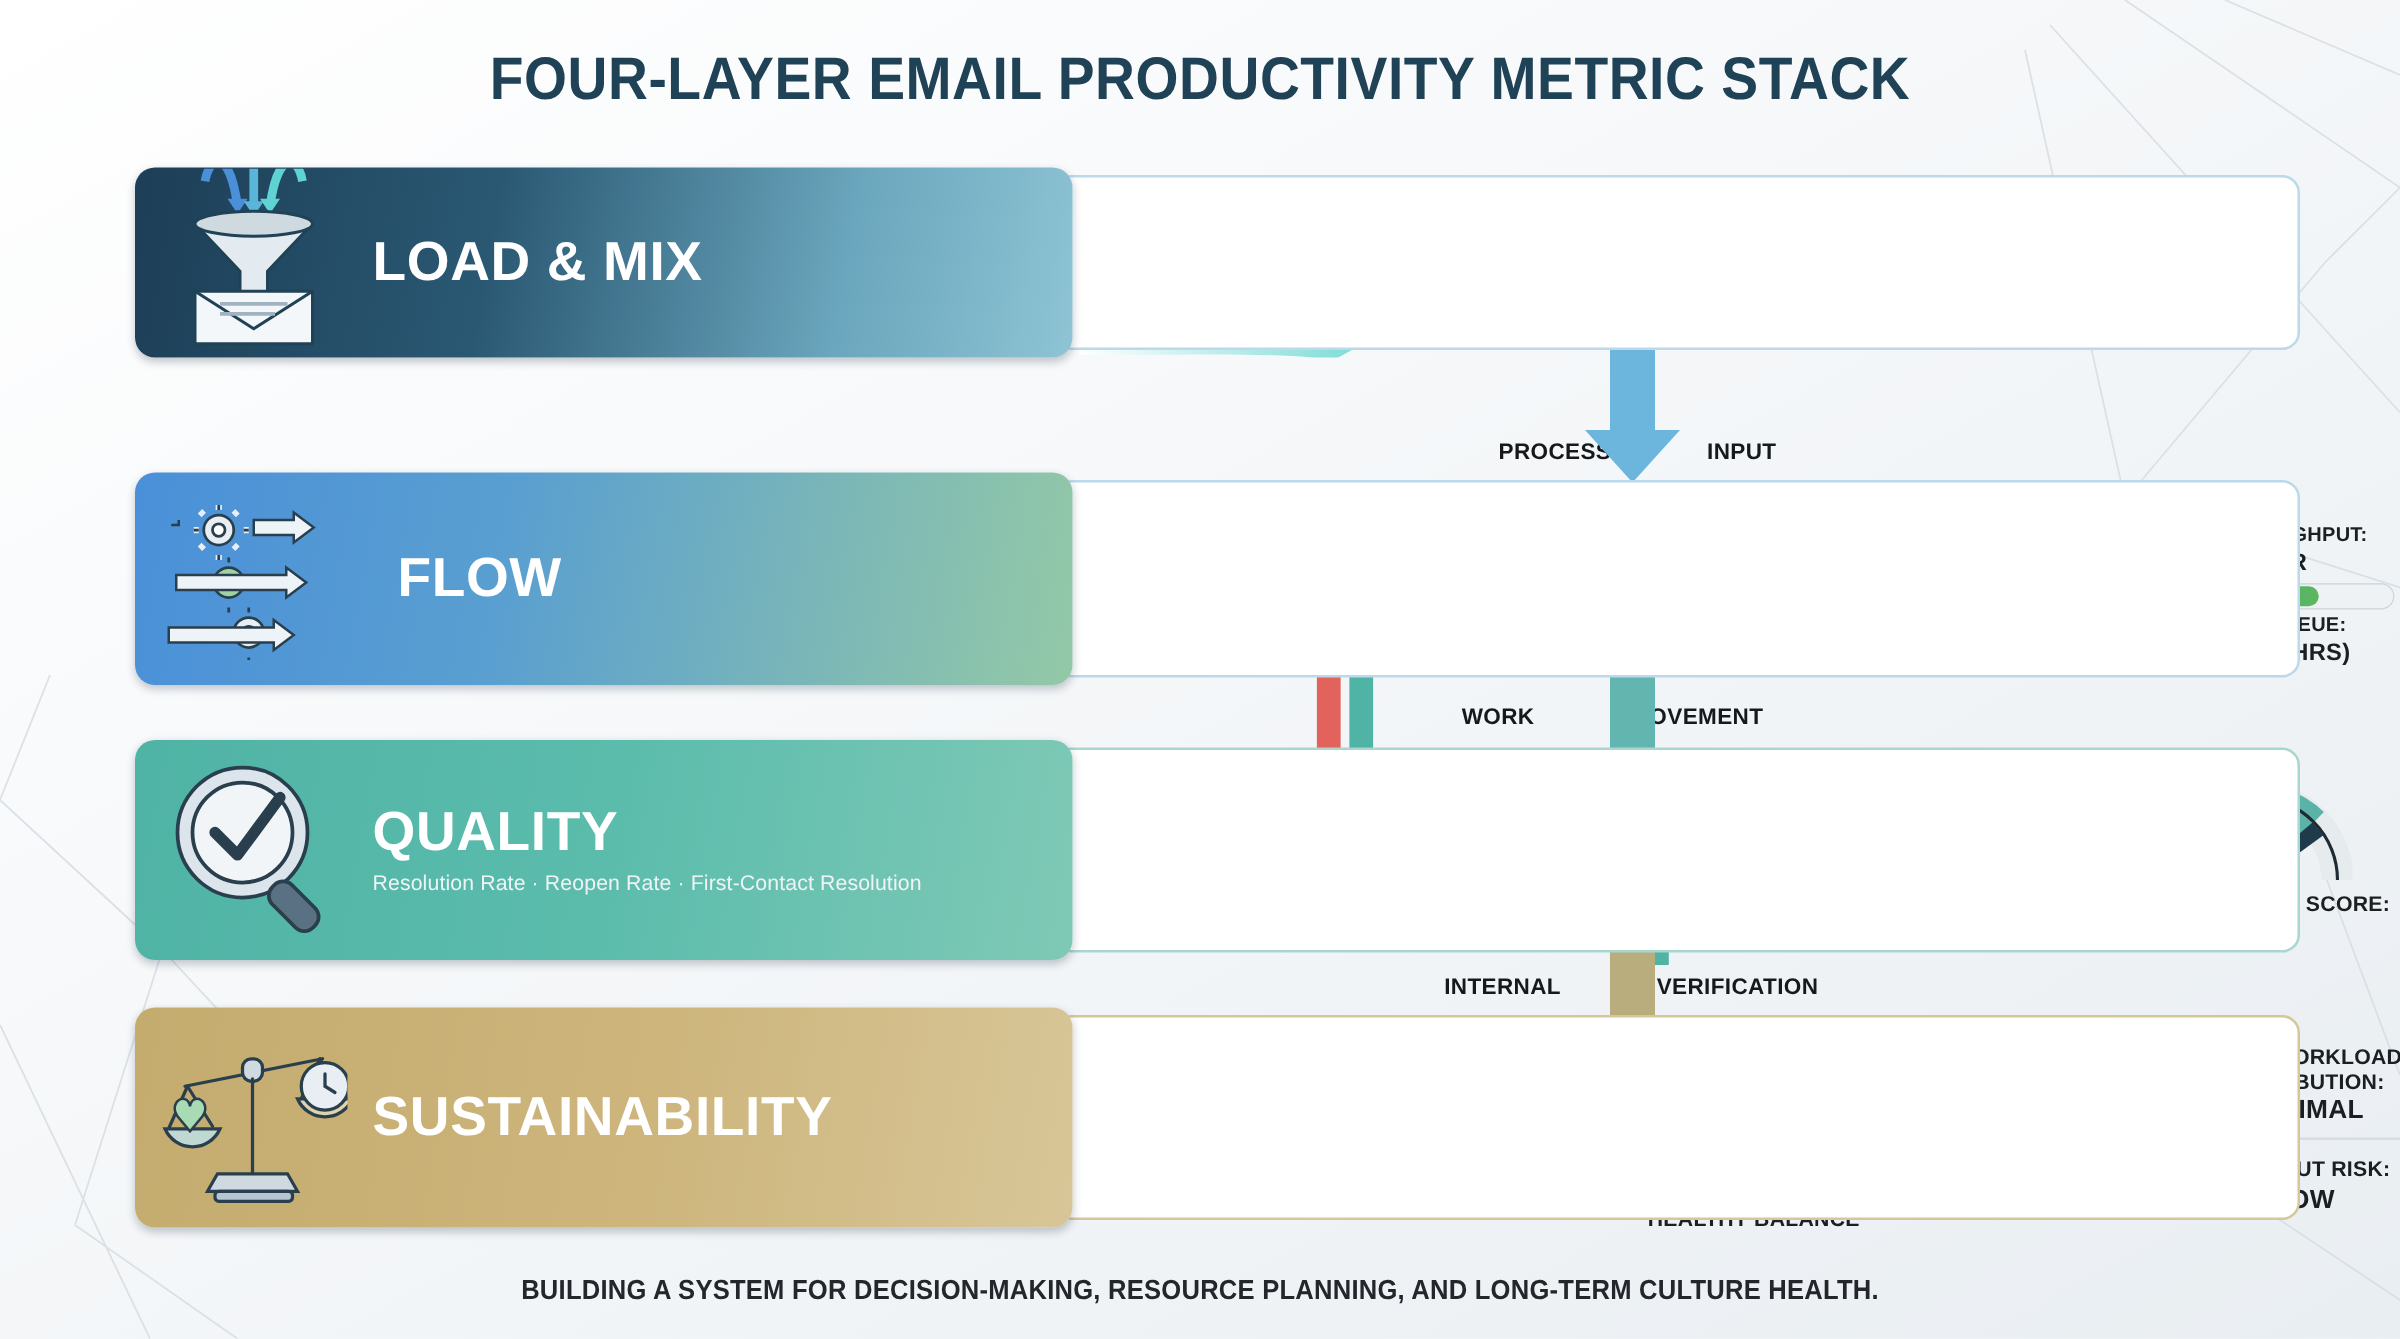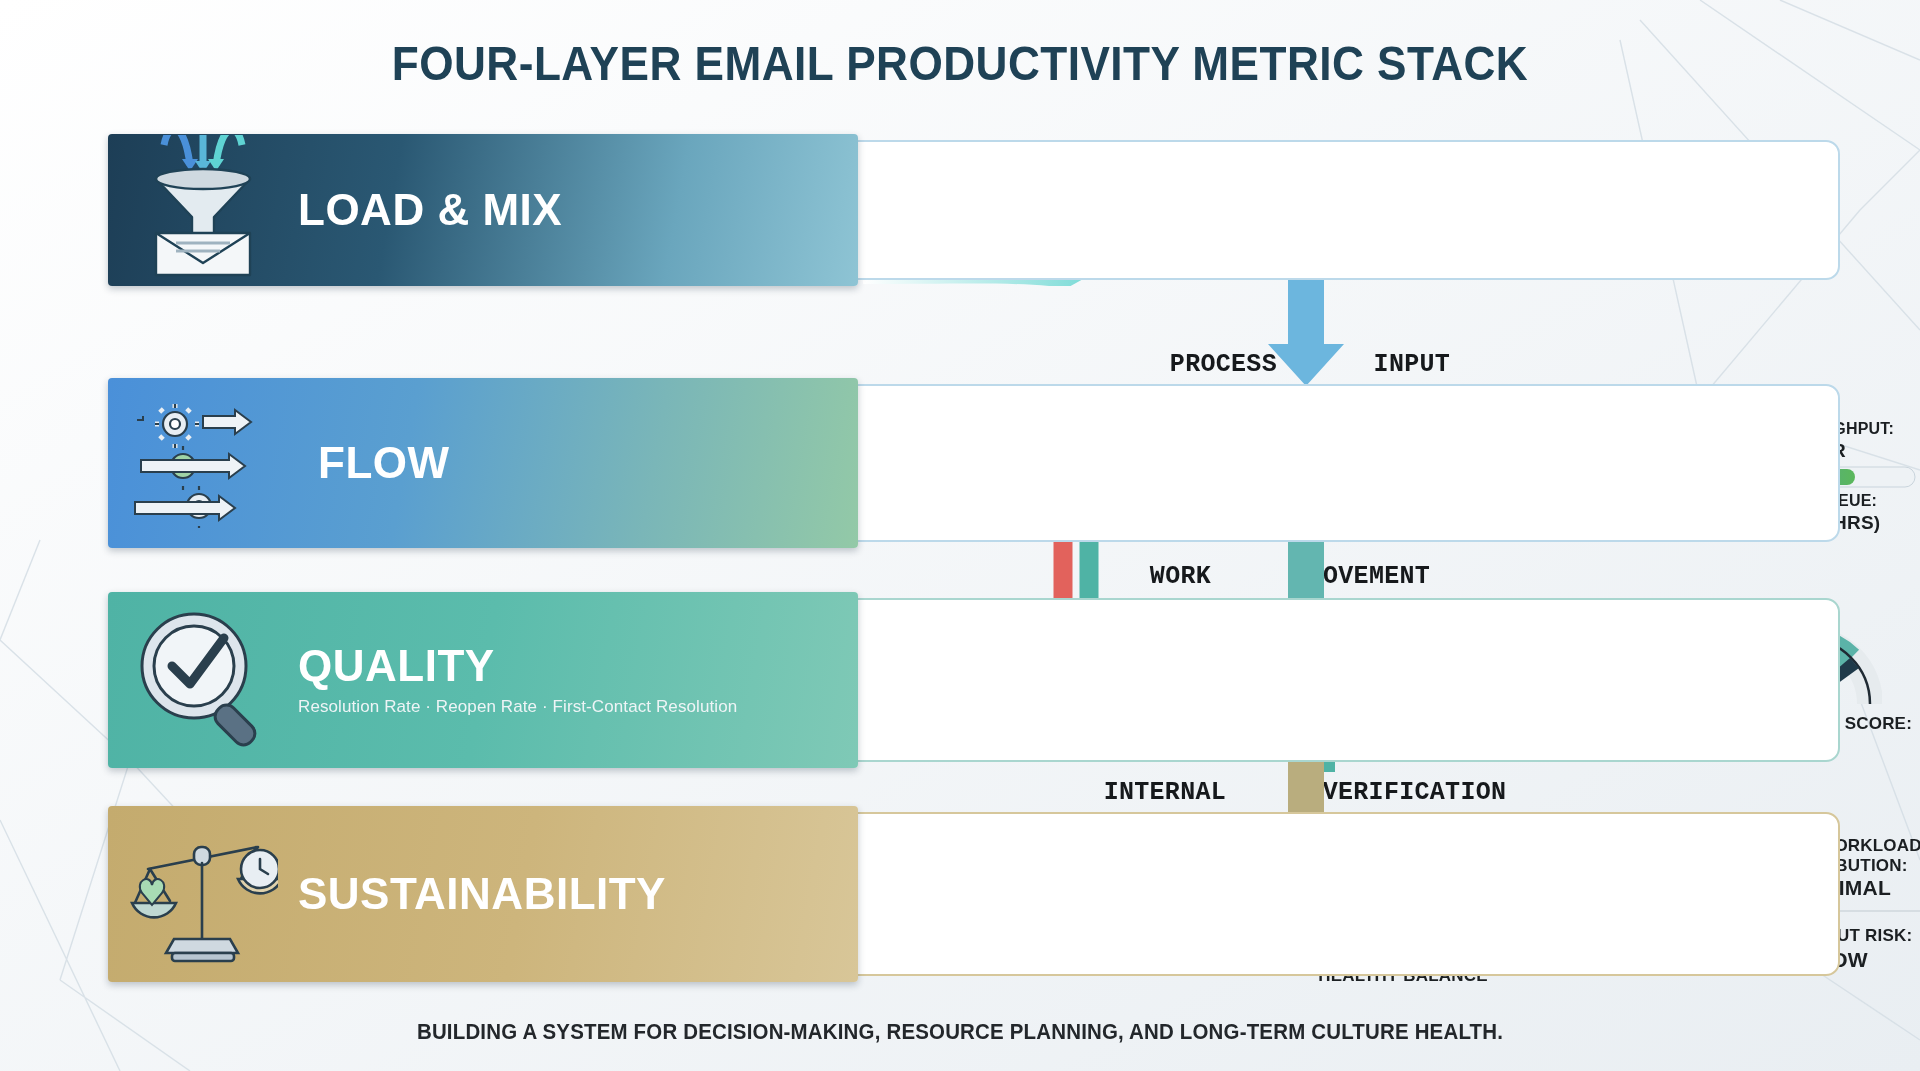--- a/index.html
+++ b/index.html
@@ -23,21 +23,21 @@
   .footer{
     position:absolute;left:0;right:0;top:1019px;text-align:center;
     font-size:22px;font-weight:bold;color:#23272b;letter-spacing:.2px;
     transform:scaleX(.93);
   }
 
   
   .row{position:absolute;left:108px;right:80px;}
   .banner{
     position:absolute;left:0;top:0;width:750px;height:100%;
-    border-radius:4px;box-shadow:0 3px 7px rgba(20,40,60,.25);
+    border-radius:16px;box-shadow:0 3px 7px rgba(20,40,60,.25);
     display:flex;align-items:center;z-index:3;overflow:hidden;
   }
   .banner .icon{width:190px;flex:0 0 190px;display:flex;align-items:center;justify-content:center;}
   .banner .txt{flex:1;padding-right:12px;}
   .banner h2{
     margin:0;color:#fff;font-size:44px;font-weight:bold;letter-spacing:.5px;line-height:1.05;
   }
   .banner .sub{
     margin-top:8px;color:#eef4f6;font-size:17px;font-weight:normal;letter-spacing:.1px;
   }
@@ -48,21 +48,21 @@
     z-index:1;
   }
   .panel.l1{border-color:#bcd9ea;}
   .panel.l2{border-color:#bcd9ea;}
   .panel.l3{border-color:#a9d6cf;}
   .panel.l4{border-color:#d6c79b;}
 
   .lbl{font-weight:bold;color:#1b1f22;letter-spacing:.2px;text-align:center;}
 
   
-  .conn{position:absolute;text-align:center;font-size:25px;font-weight:bold;color:#16191c;letter-spacing:.3px;font-family:Liberation Mono, monospace;}
+  .conn{position:absolute;text-align:center;font-size:18px;font-weight:bold;color:#16191c;letter-spacing:.3px;}
   .conn span{display:inline-block;vertical-align:middle;}
   .conn .gap{width:66px;}
 
   .abs{position:absolute;}
 </style>
 </head>
 <body>
 
 <svg id="bg-lines" width="1920" height="1071" viewBox="0 0 1920 1071">
   <defs>

